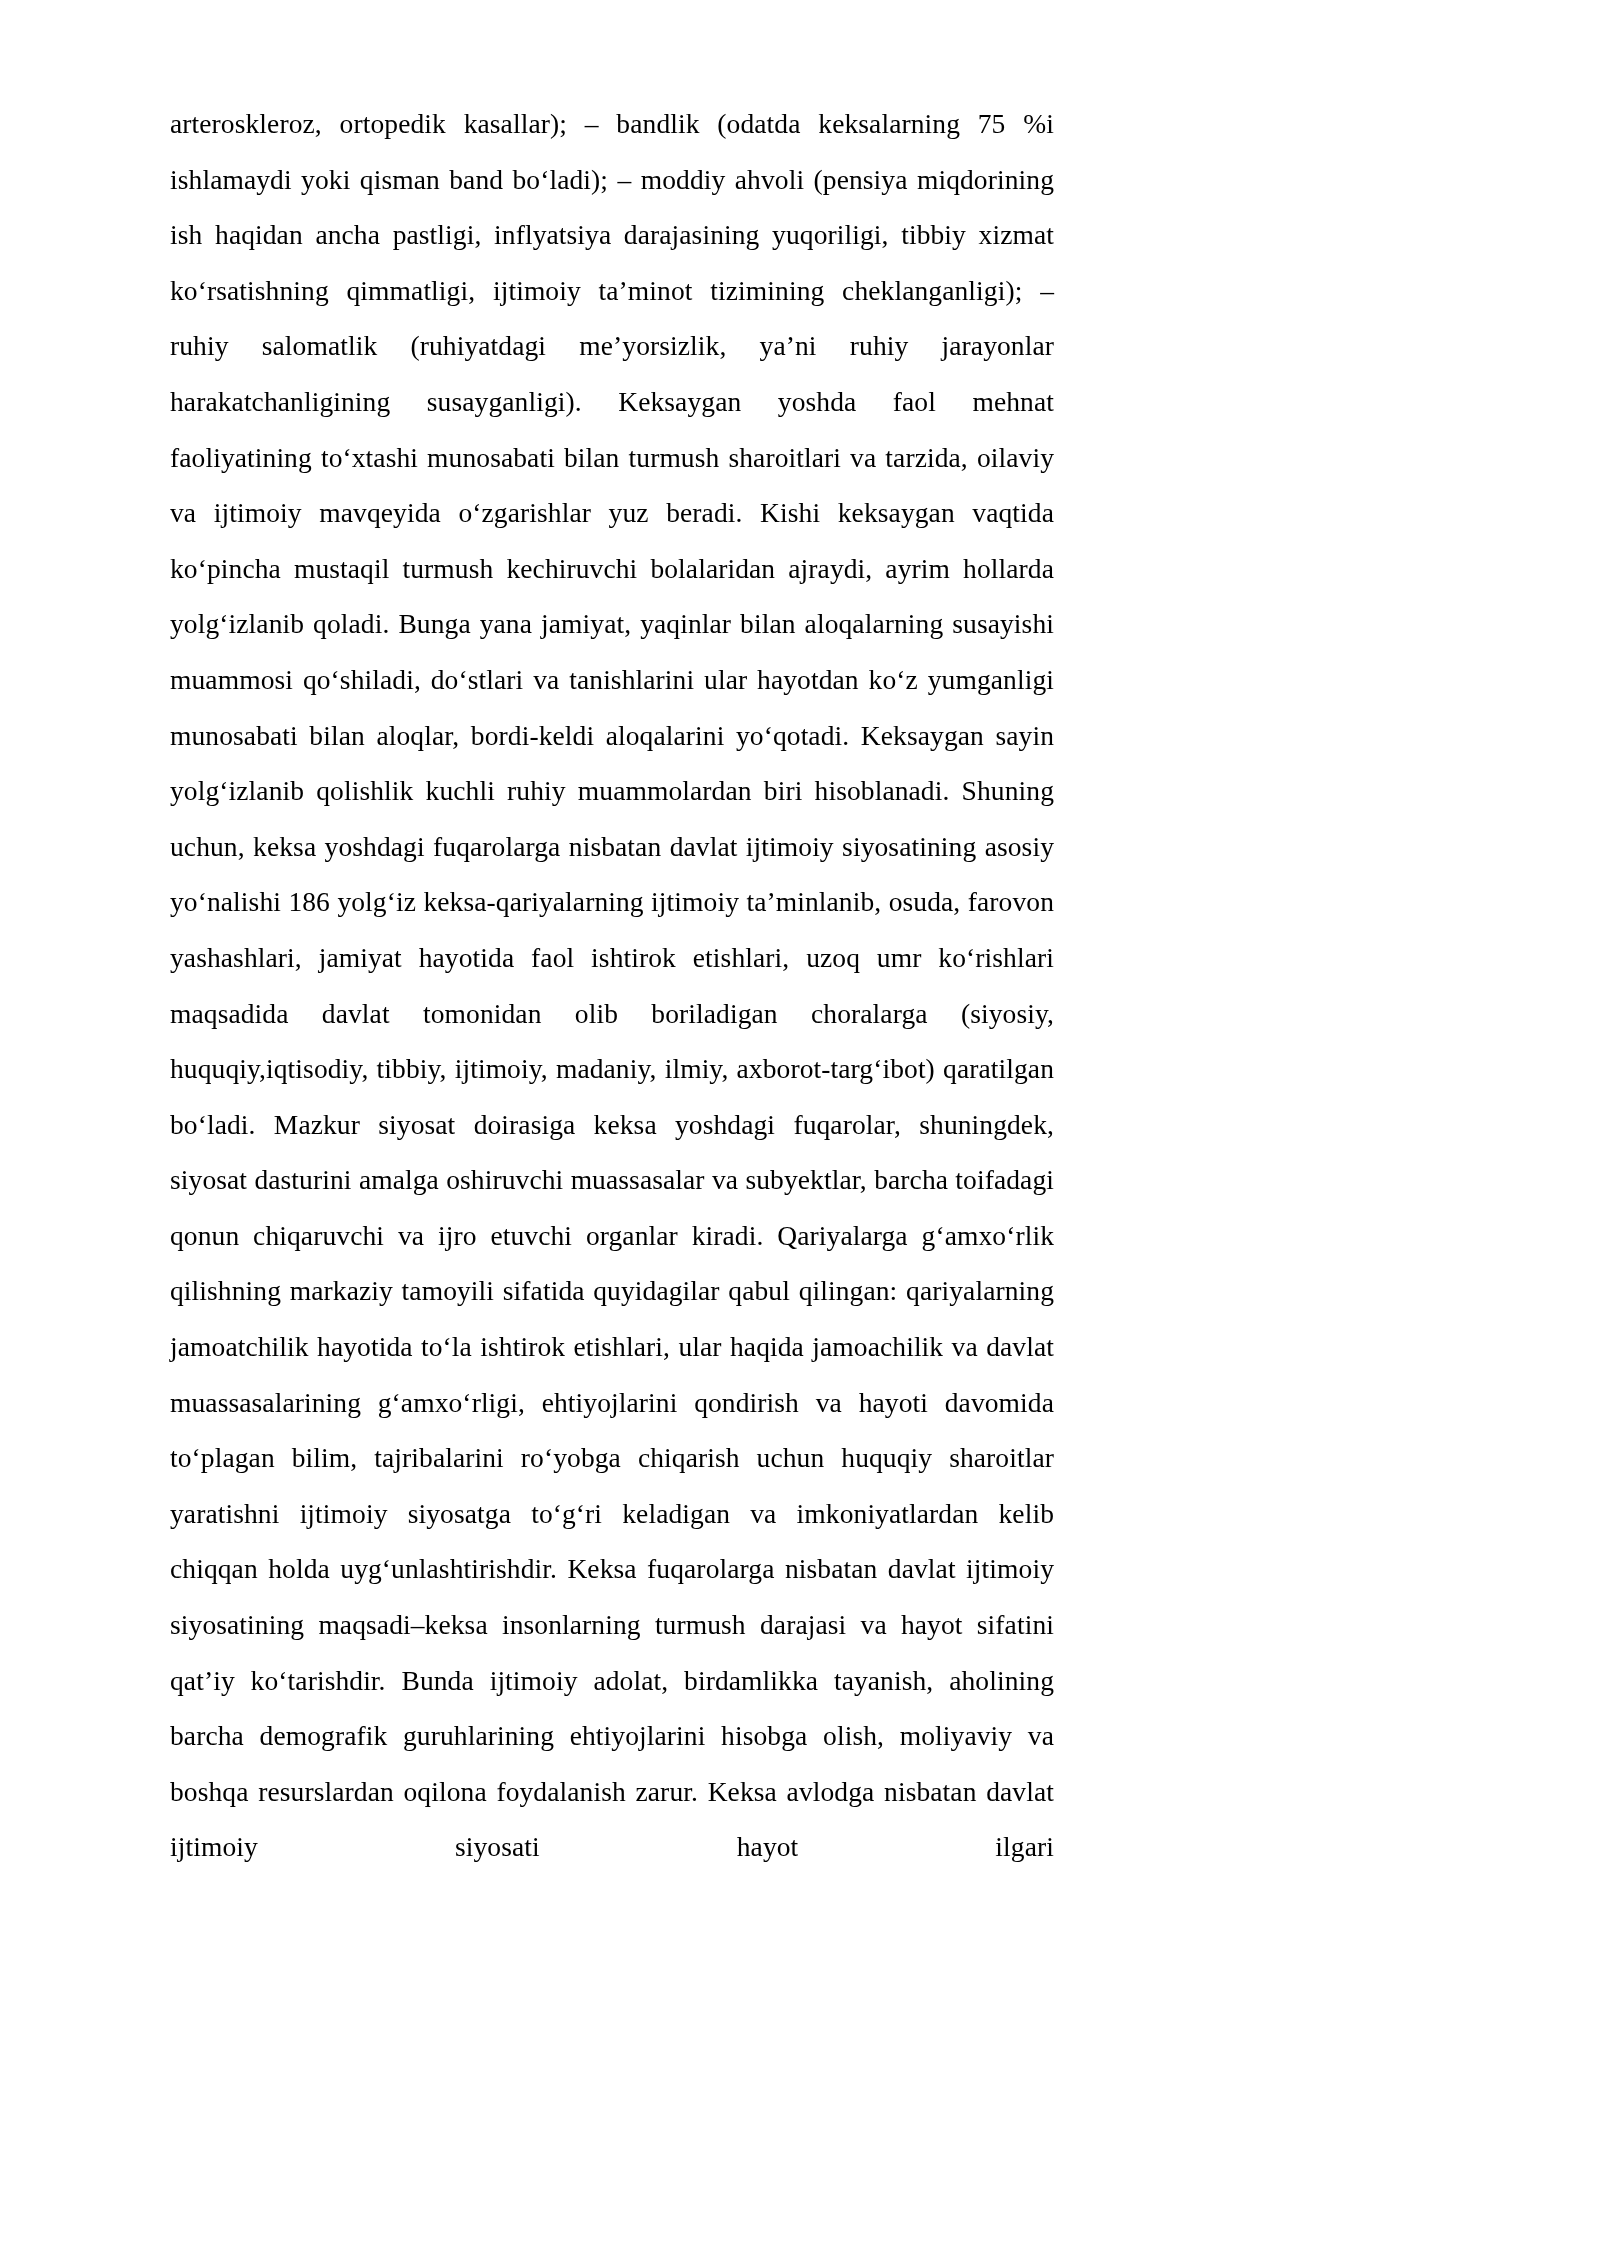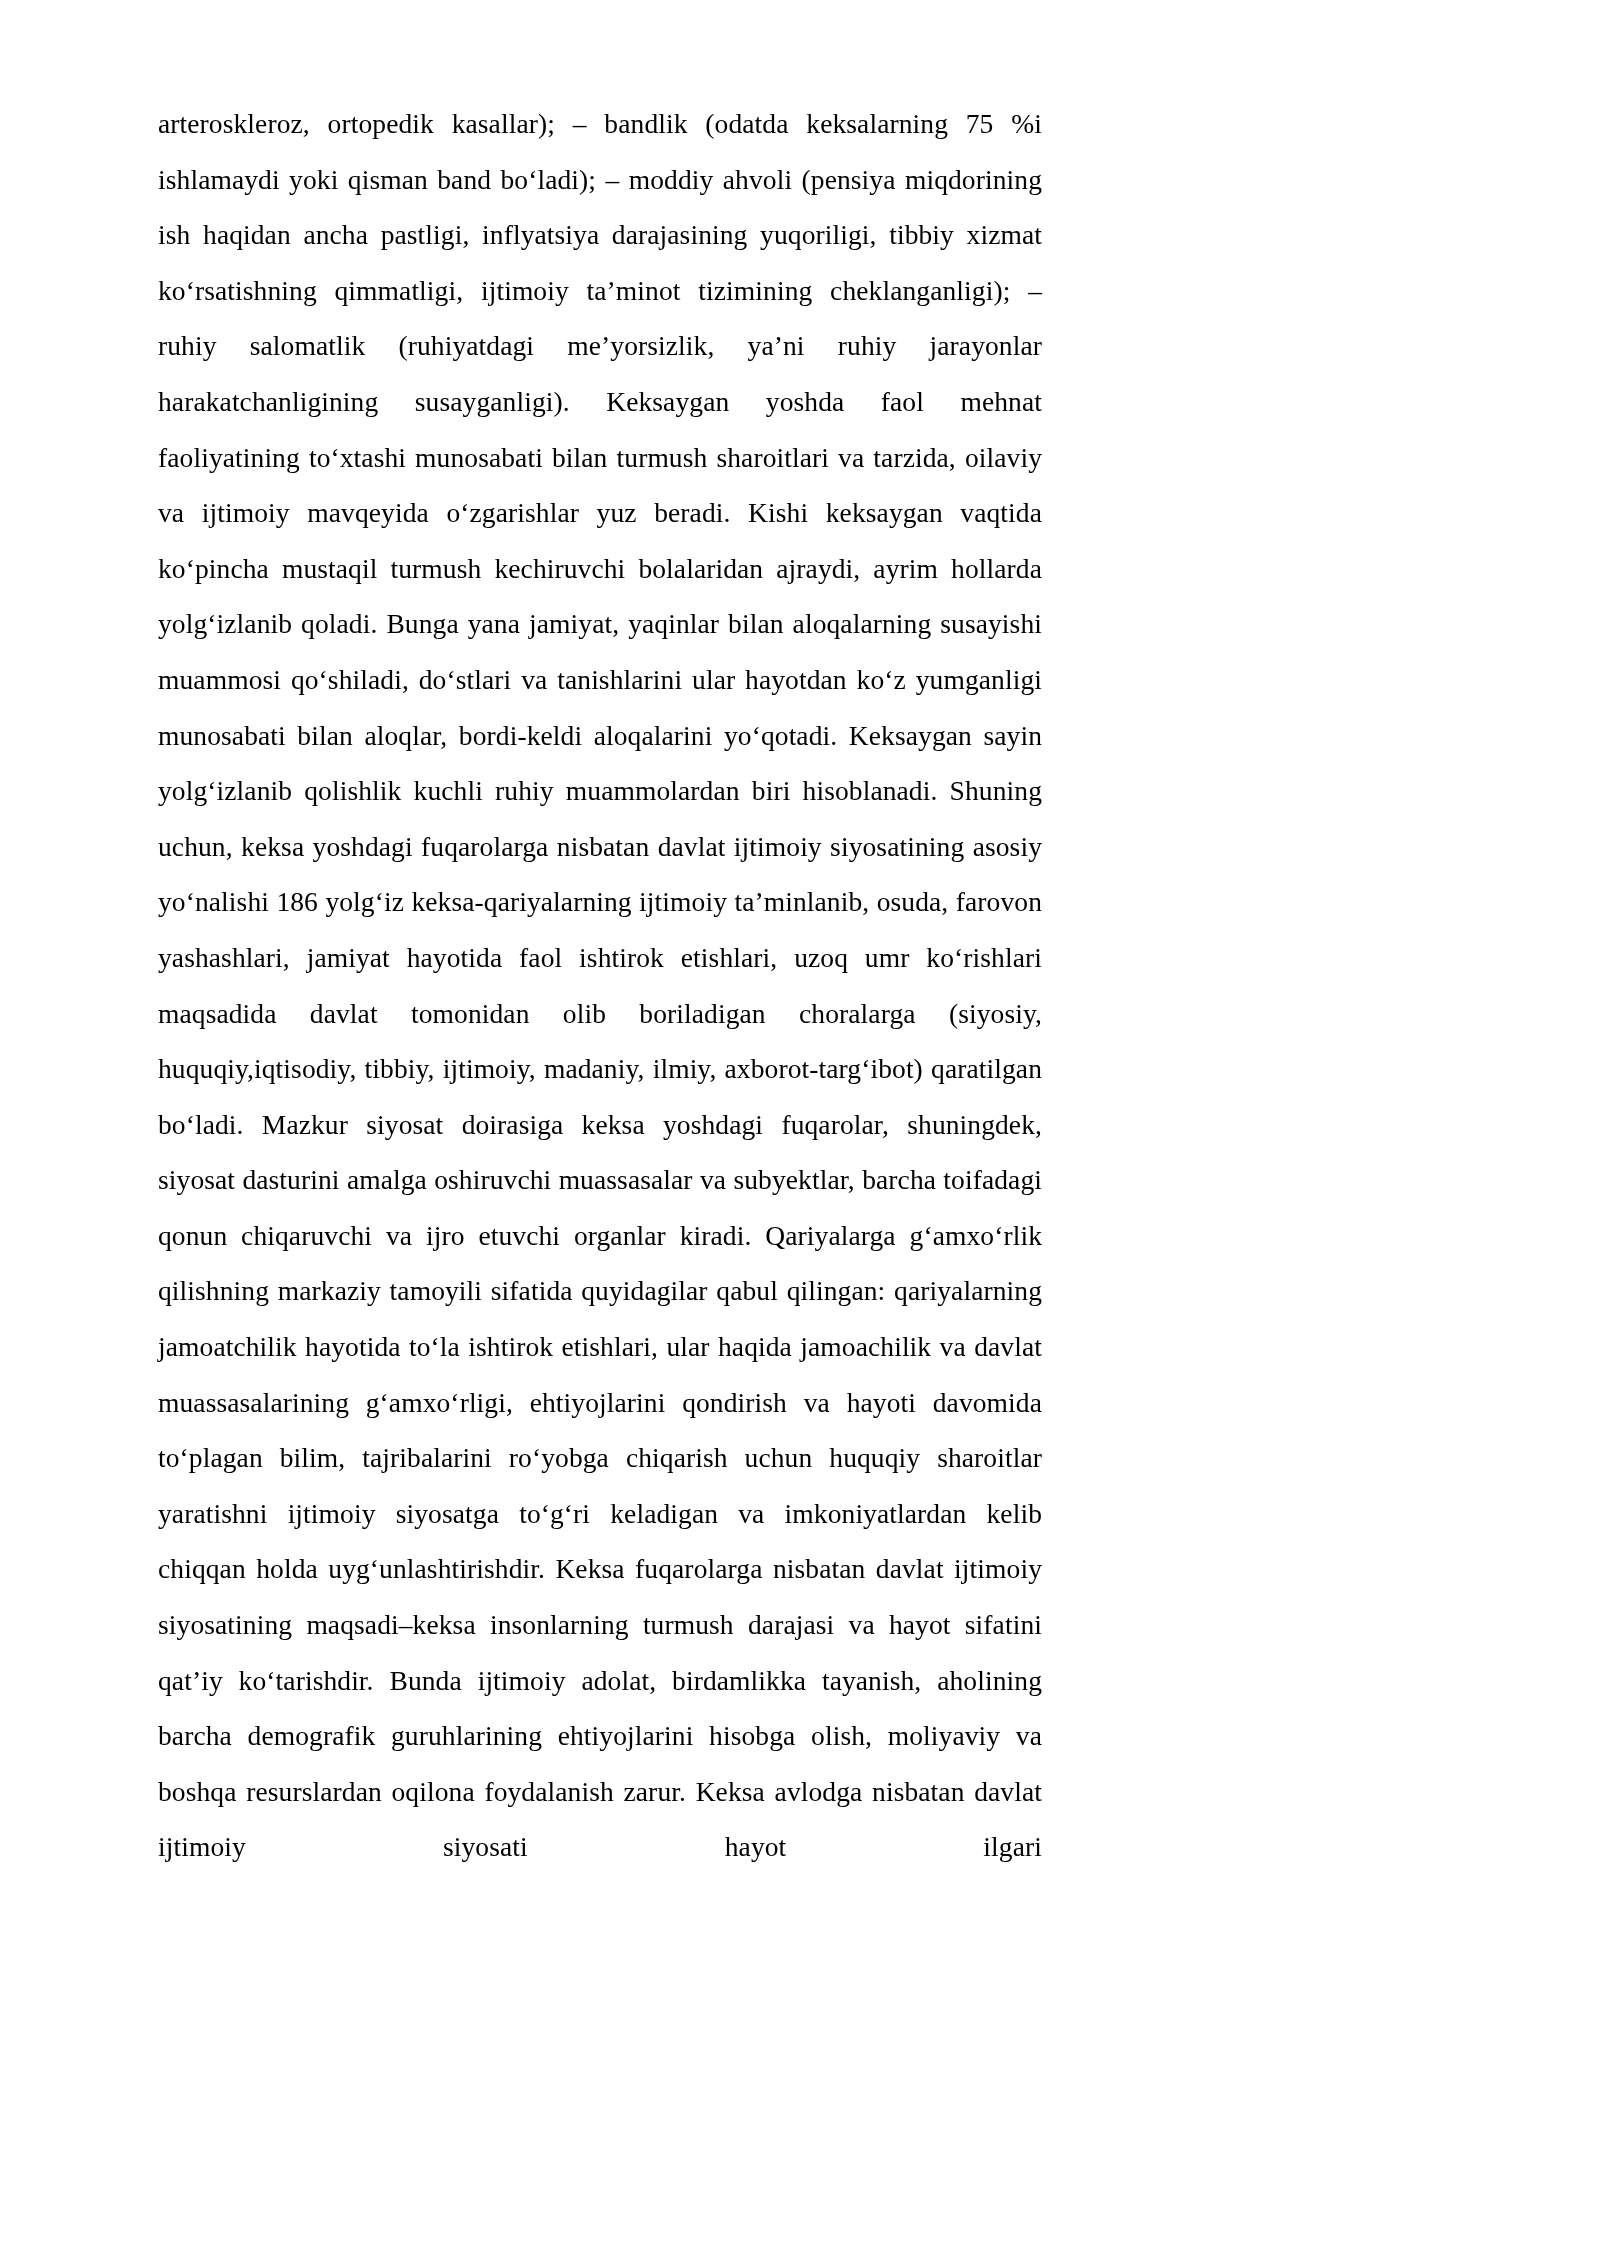--- a/index.html
+++ b/index.html
@@ -11,20 +11,21 @@
     font-family: "Liberation Serif", "DejaVu Serif", serif;
     color: #000000;
   }
   .page {
     position: relative;
     width: 1476px;
     height: 2262px;
     background: #ffffff;
     box-sizing: border-box;
     overflow: hidden;
+    margin-left: 12px;
   }
   .text-body {
     position: absolute;
     left: 158px;
     top: 96px;
     width: 884px;
   }
   .para {
     margin: 0;
     text-align: justify;

